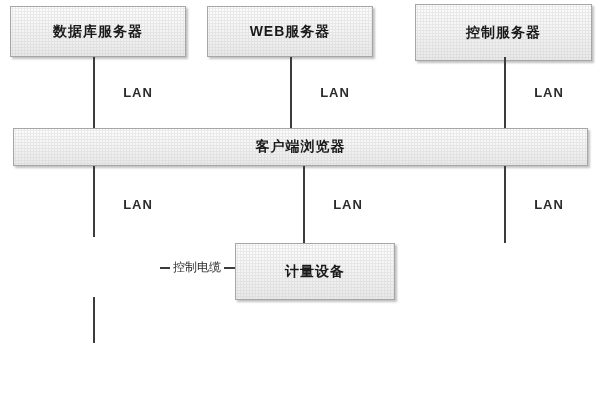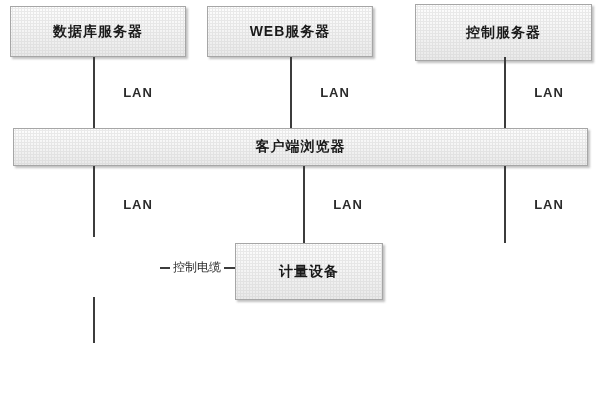--- a/index.html
+++ b/index.html
@@ -86,21 +86,21 @@
 
   <div class="vline" style="left:93px; top:166px; height:71px;"></div>
   <div class="vline" style="left:303px; top:166px; height:77px;"></div>
   <div class="vline" style="left:504px; top:166px; height:77px;"></div>
 
   <span class="edge-label lan-label" style="left:94px; top:197px;">LAN</span>
   <span class="edge-label lan-label" style="left:304px; top:197px;">LAN</span>
   <span class="edge-label lan-label" style="left:505px; top:197px;">LAN</span>
 
 
-  <div class="node" style="left:235px; top:243px; width:148px; height:57px;">计量设备</div>
+  <div class="node" style="left:235px; top:243px; width:160px; height:57px;">计量设备</div>
 
 
   <div class="hline" style="left:160px; top:267px; width:75px;"></div>
   <span class="edge-label cable-label" style="left:197px; top:259px;">控制电缆</span>
 
   <div class="vline" style="left:93px; top:297px; height:46px;"></div>
 
 
 </div>
 

